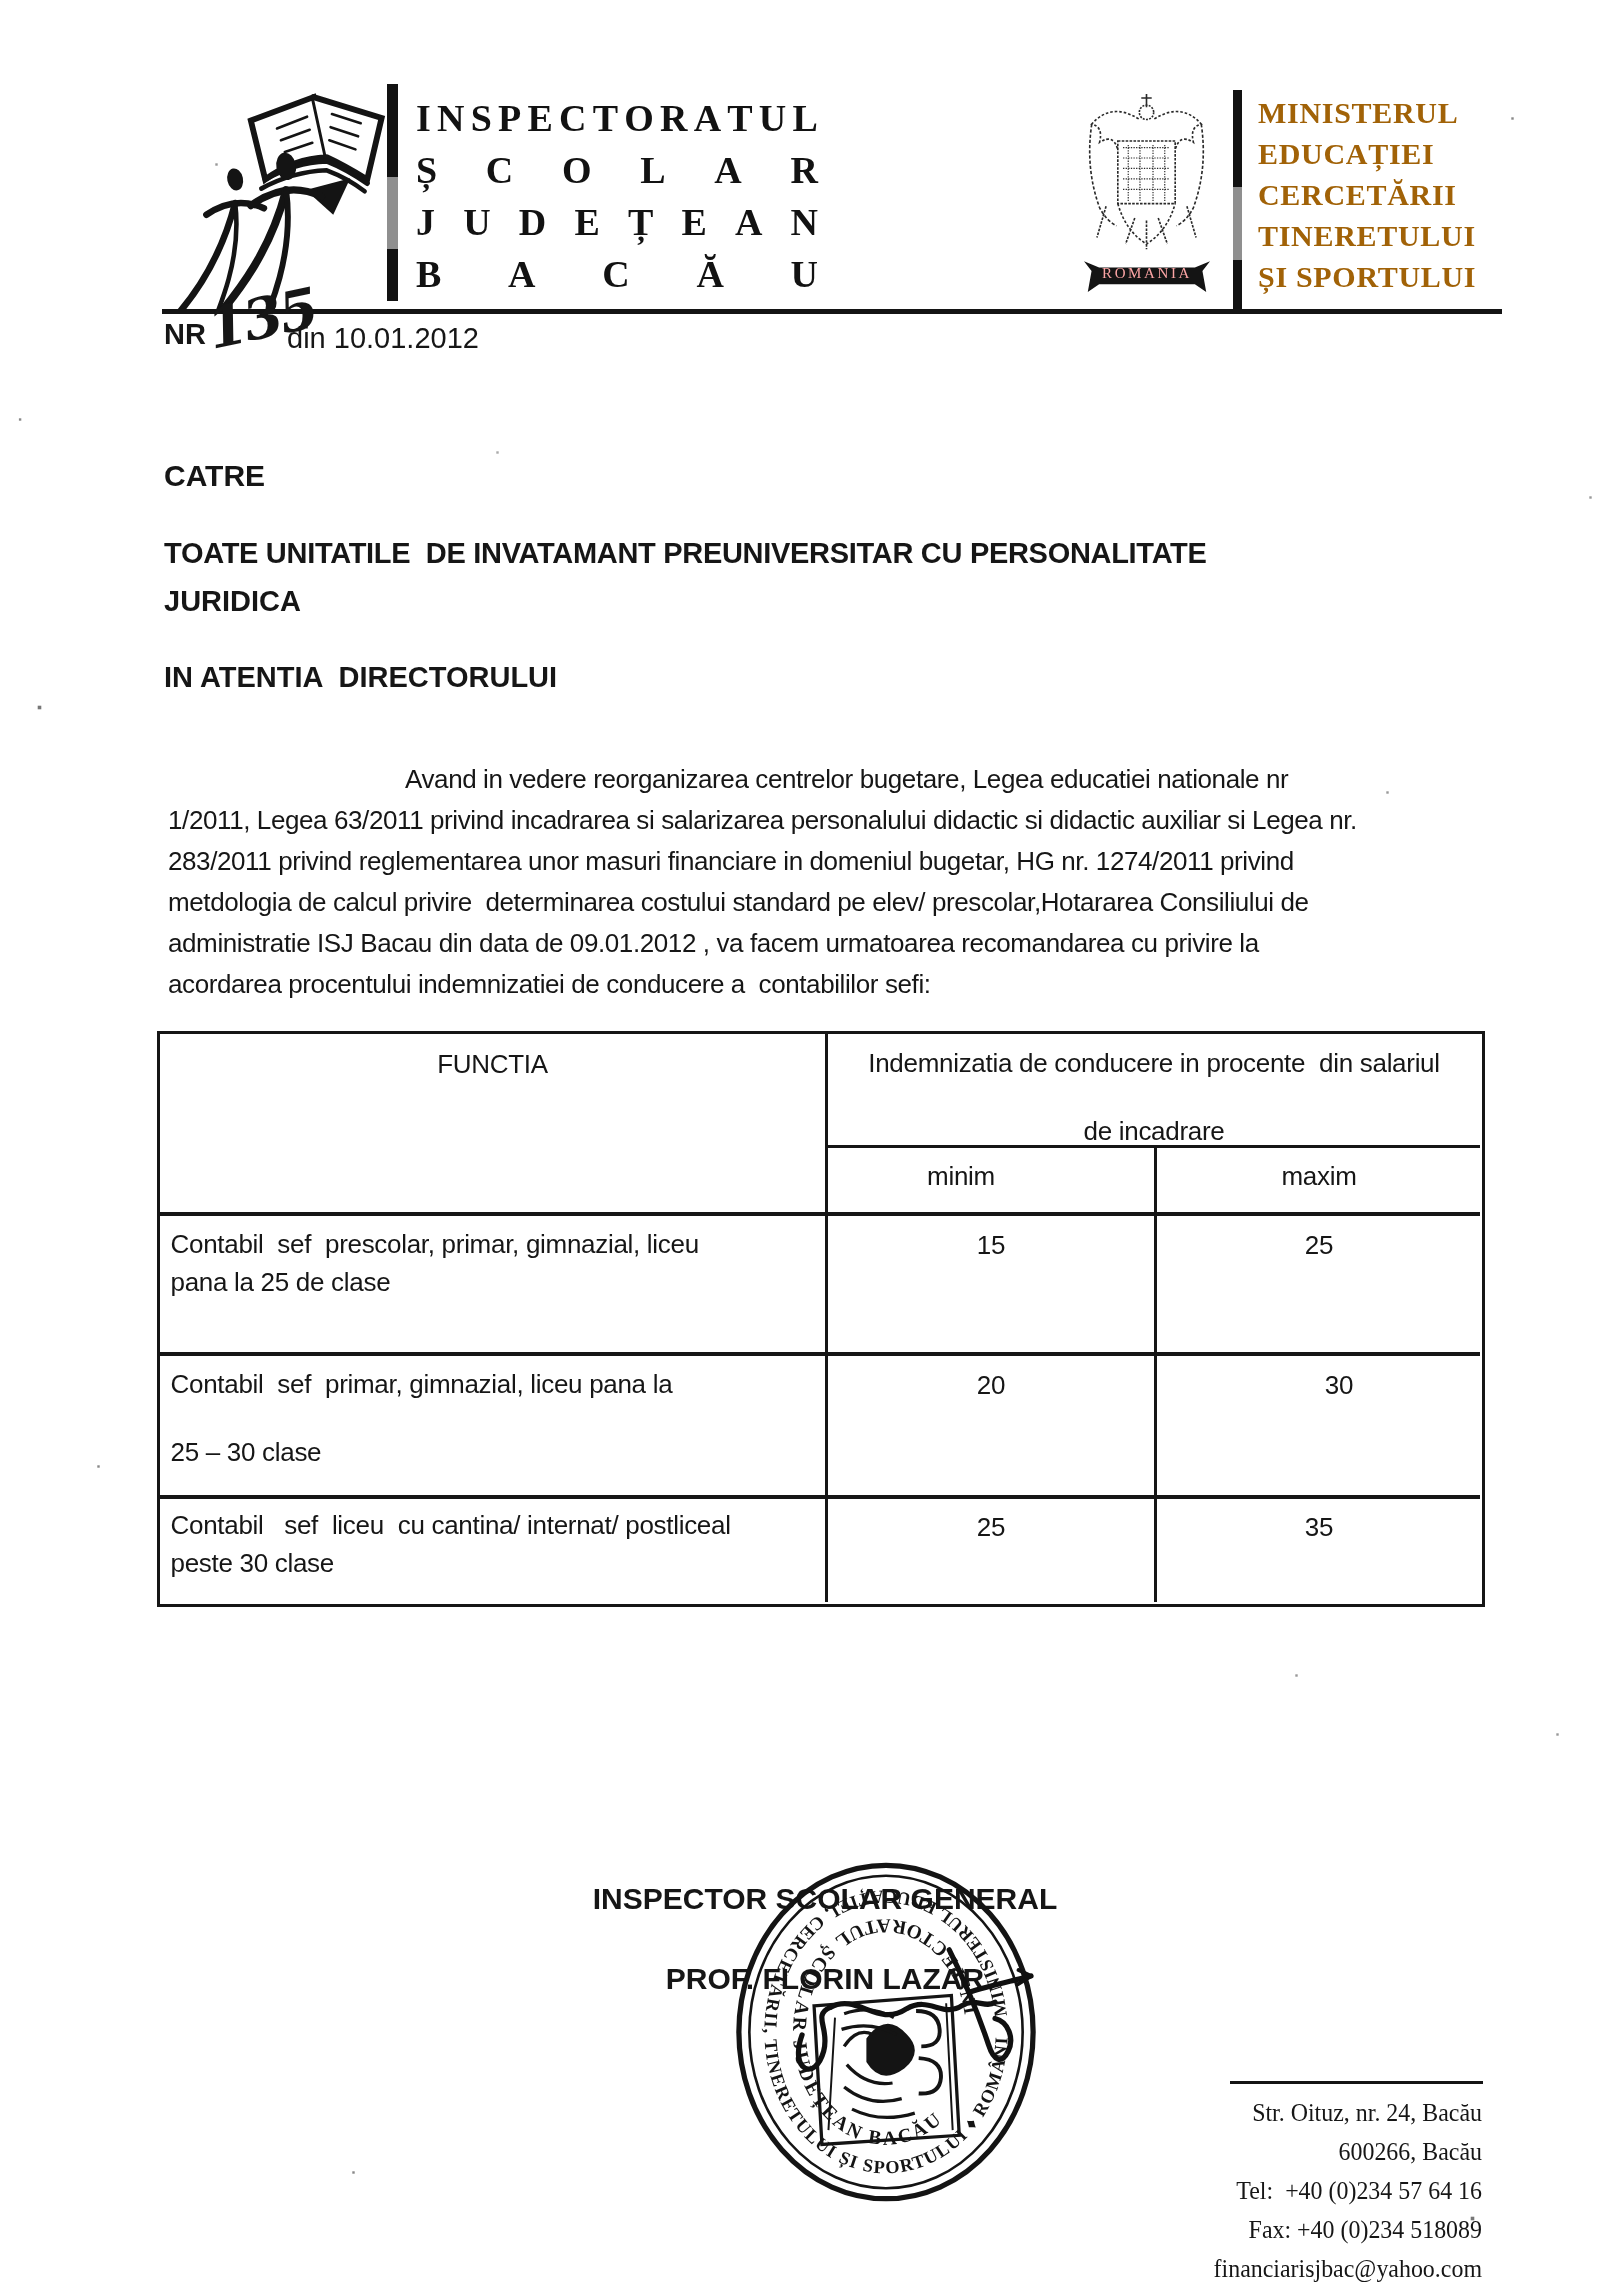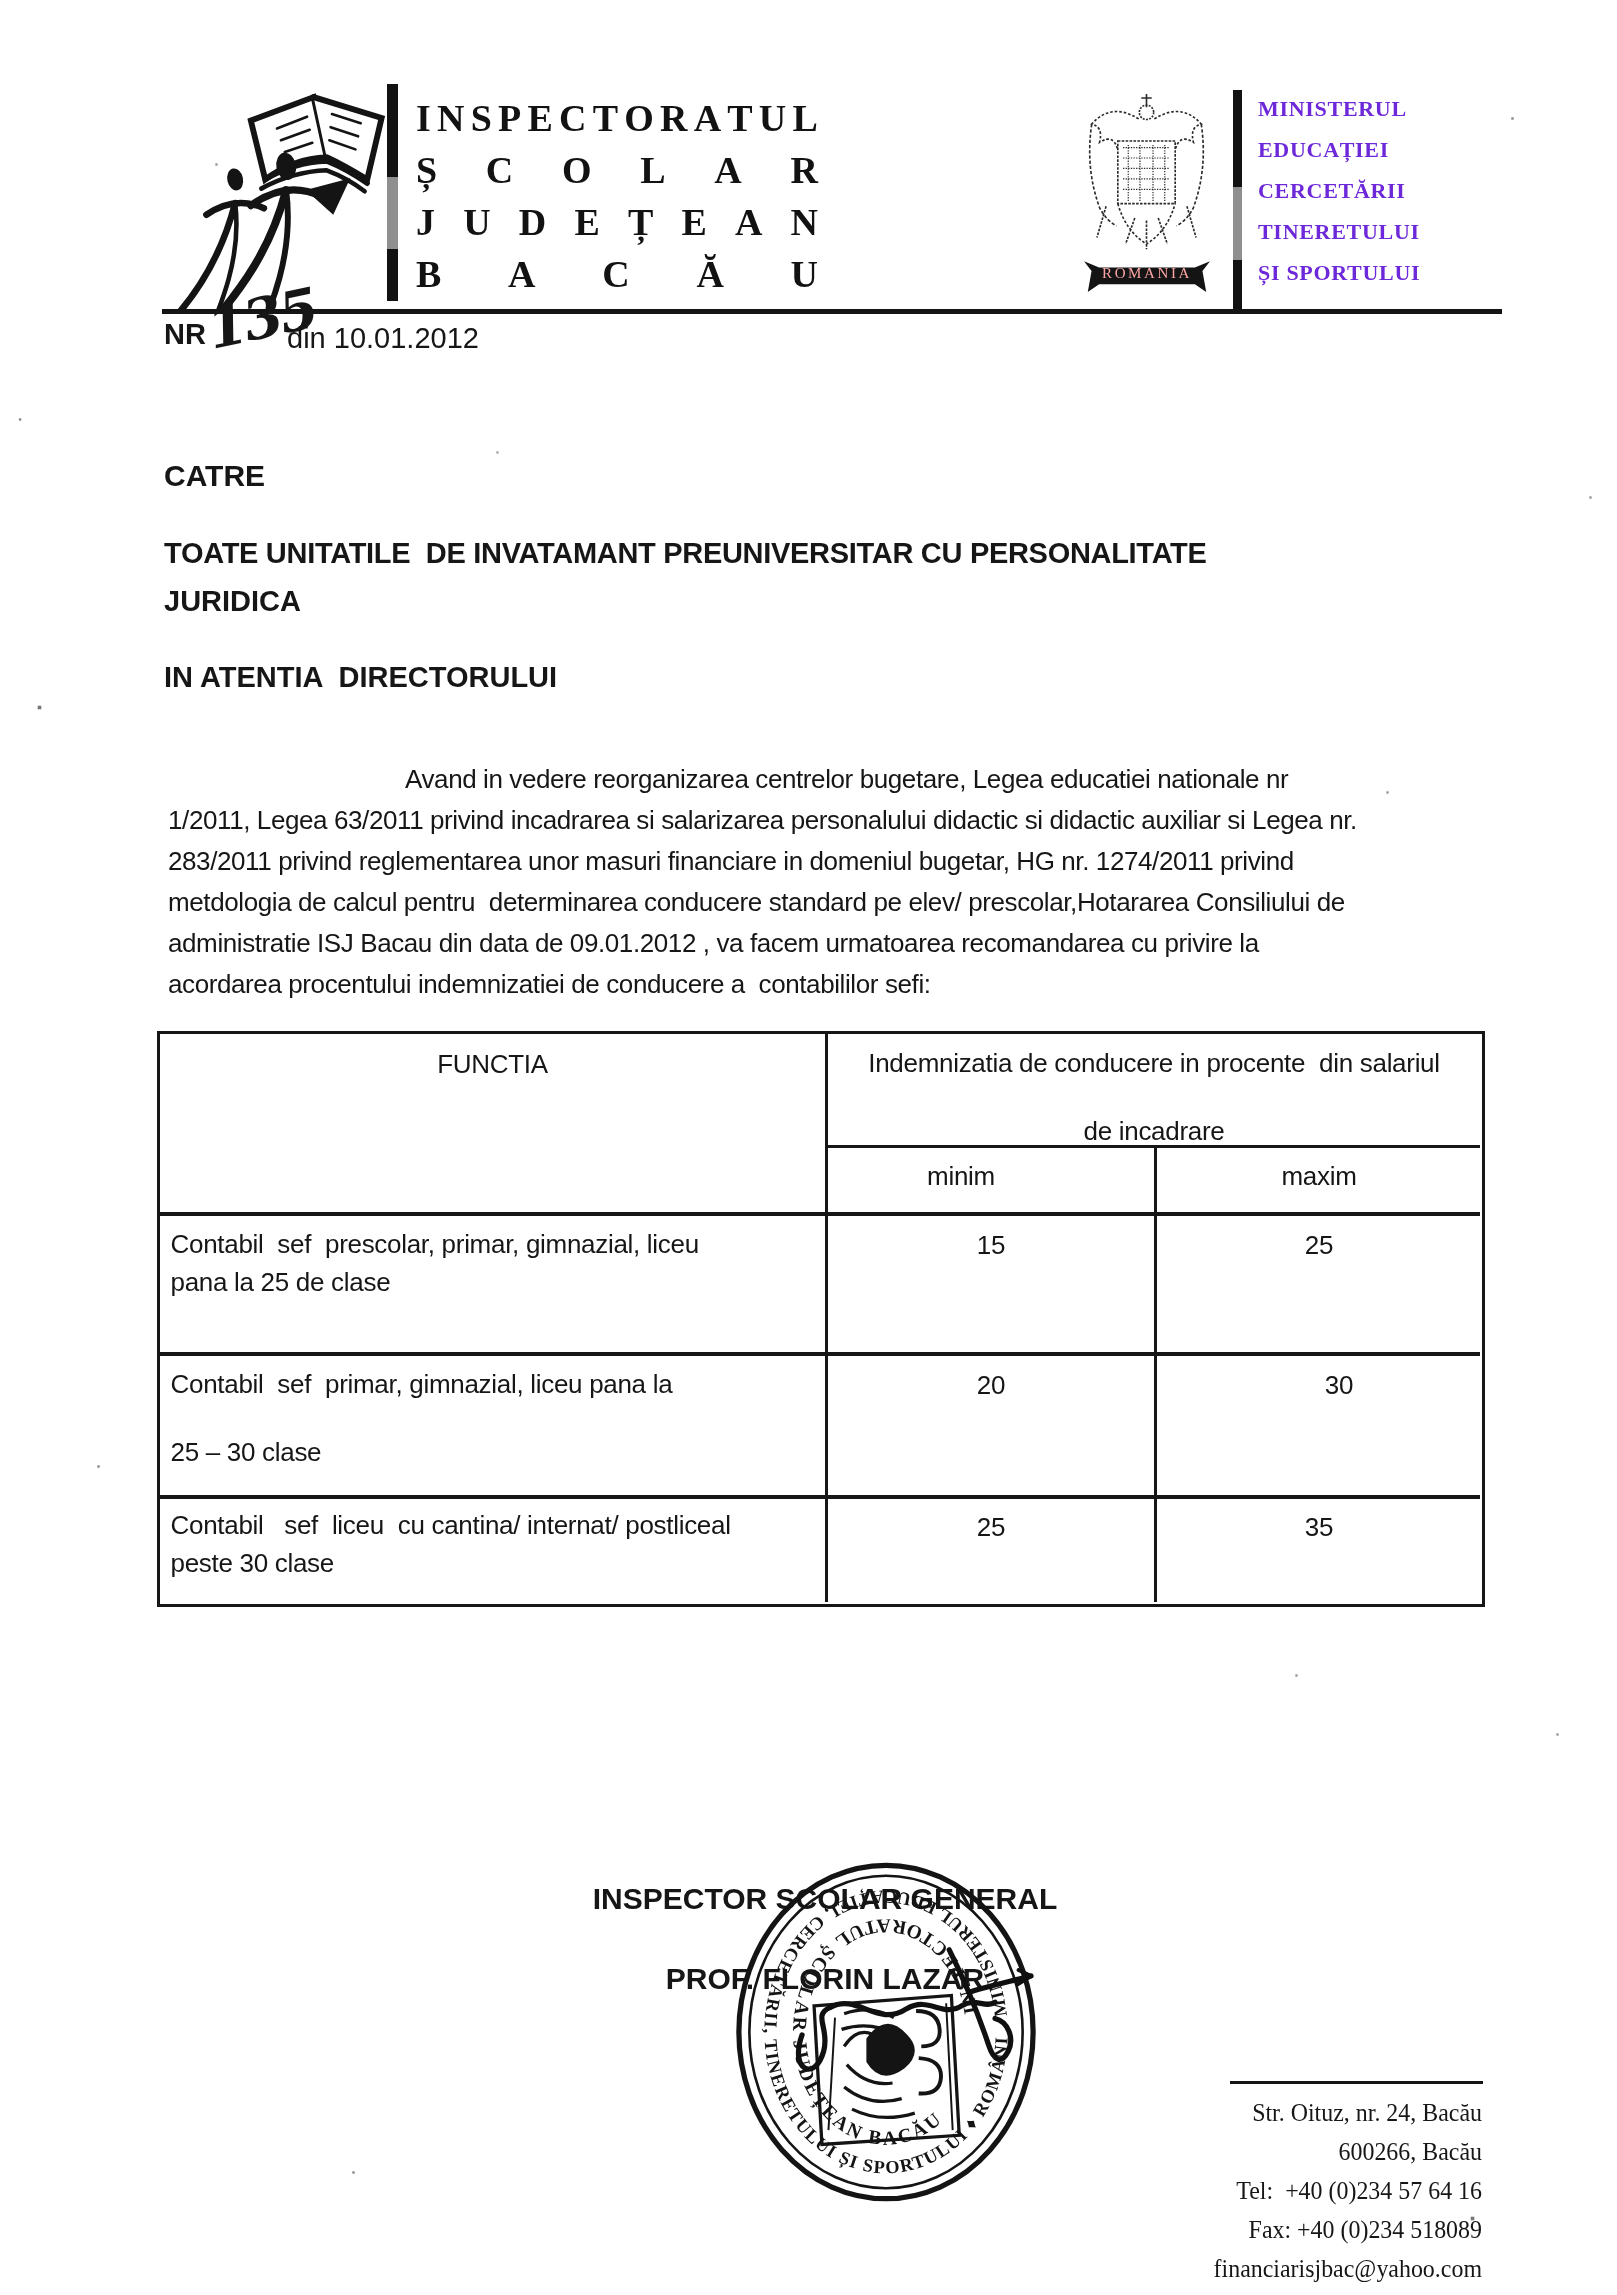--- a/index.html
+++ b/index.html
@@ -9,21 +9,21 @@
   .t{white-space:pre-wrap;}
 
   
   .org-left{left:416px;top:92px;width:402px;}
   .org-left .line{display:flex;justify-content:space-between;height:52px;align-items:center;
       font-family:"Liberation Serif",serif;font-weight:bold;font-size:38px;color:#121212;}
   .vbar{background:#121212;}
   .vbar .fade{position:absolute;left:0;width:100%;background:#8f8f8f;}
   .org-right{left:1258px;top:96px;width:275px;}
   .org-right .line{height:41px;font-family:"Liberation Serif",serif;font-weight:bold;
-      font-size:22px;color:#6d28d9;letter-spacing:0.7px;}
+      font-size:30px;color:#a16207;letter-spacing:0.7px;}
   .banner{left:1084px;top:257px;width:126px;height:35px;background:#141414;
       clip-path:polygon(0 12%,6% 40%,3% 100%,12% 78%,88% 78%,97% 100%,94% 40%,100% 12%,88% 30%,12% 30%);}
   .banner span{position:absolute;left:0;right:0;top:7.9px;text-align:center;color:#fca5a5;
       font-family:"Liberation Serif",serif;font-size:15px;letter-spacing:2.6px;}
   .hrule{left:162px;top:309px;width:1340px;height:4.6px;background:#141414;}
   .nr-row{left:164px;top:318px;height:46px;}
   .nr-label{font-size:29px;font-weight:600;}
   .handnum{left:207px;top:285px;font-family:"DejaVu Serif",serif;font-style:italic;
       font-size:56px;transform:rotate(-12deg);letter-spacing:-2.6px;font-weight:600;}
   .nr-date{left:287px;top:322px;font-size:29px;font-weight:500;}
@@ -184,21 +184,21 @@
 
   <div class="abs center-col h-catre t">CATRE</div>
   <div class="abs center-col h-title1 t">TOATE UNITATILE  DE INVATAMANT PREUNIVERSITAR CU PERSONALITATE</div>
   <div class="abs center-col h-title2 t">JURIDICA</div>
   <div class="abs center-col h-att t">IN ATENTIA  DIRECTORULUI</div>
 
   <div class="abs body-block">
     <div class="body-line t indent1">Avand in vedere reorganizarea centrelor bugetare, Legea educatiei nationale nr</div>
     <div class="body-line t">1/2011, Legea 63/2011 privind incadrarea si salarizarea personalului didactic si didactic auxiliar si Legea nr.</div>
     <div class="body-line t">283/2011 privind reglementarea unor masuri financiare in domeniul bugetar, HG nr. 1274/2011 privind</div>
-    <div class="body-line t">metdologia de calcul pentru  determinarea conducere standard pe elev/ prescolar,Hotararea Consiliului de</div>
+    <div class="body-line t">metdologia de calcul privire  determinarea costului standard pe elev/ prescolar,Hotararea Consiliului de</div>
     <div class="body-line t">administratie ISJ Bacau din data de 09.01.2012 , va facem urmatoarea recomandarea cu privire la</div>
     <div class="body-line t">acordarea procentului indemnizatiei de conducere a  contabililor sefi:</div>
   </div>
 
   <div class="abs tbl">
 
     <div class="ln" style="left:665px;top:0;width:2.6px;height:568px;"></div>
     <div class="ln" style="left:994px;top:111px;width:2.6px;height:457px;"></div>
     <div class="ln" style="left:665px;top:111px;width:655px;height:2.6px;"></div>
     <div class="ln" style="left:0;top:178px;width:1320px;height:3.9px;"></div>

